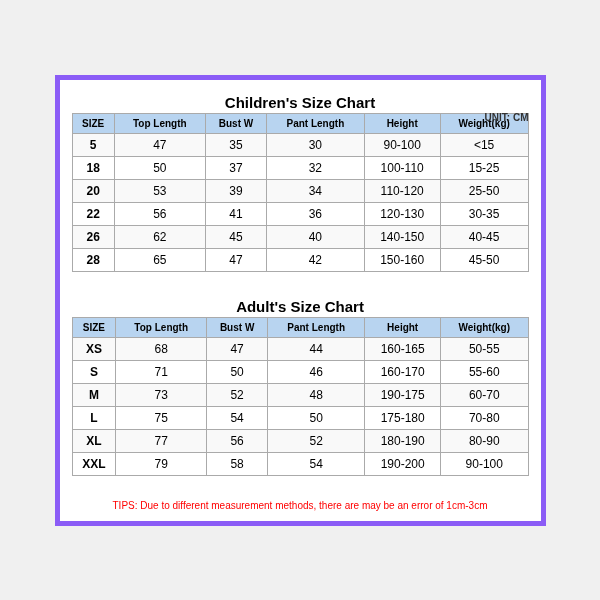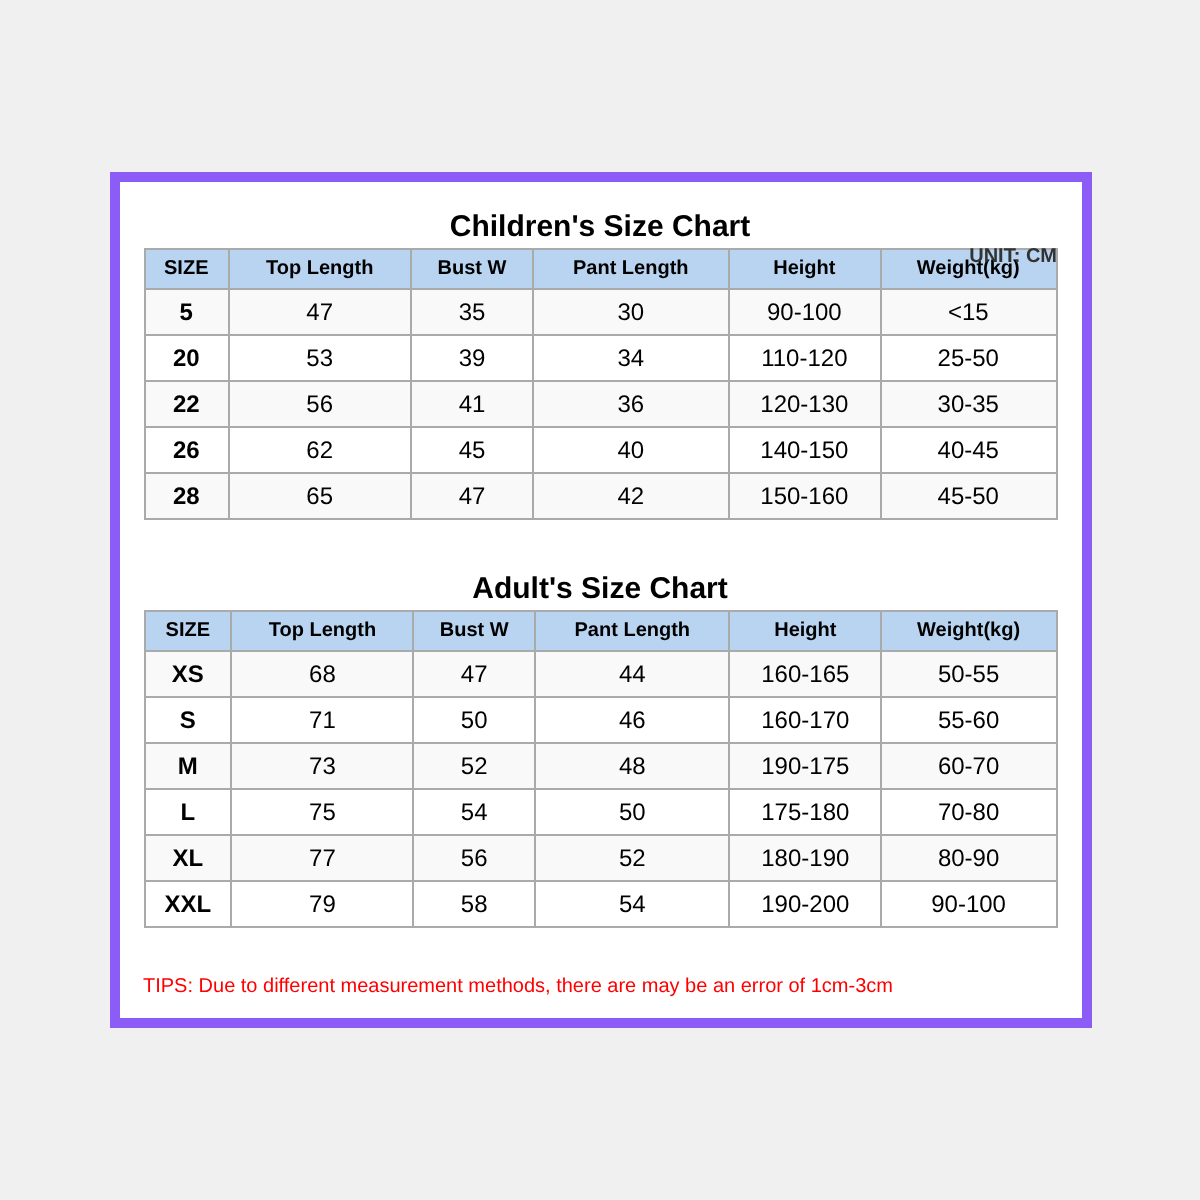--- a/index.html
+++ b/index.html
@@ -48,21 +48,21 @@
       font-weight: bold;
       font-size: 10px;
     }
     .size-col {
       font-weight: bold;
     }
     .tips-row {
       margin-top: 24px;
       font-size: 10px;
       color: red;
-      text-align: left;
+      text-align: center;
     }
     tr:nth-child(odd) td:not(.section-title-row td) {
       background-color: #f9f9f9;
     }
     tr:nth-child(even) td {
       background-color: #ffffff;
     }
   </style>
 </head>
 <body>
@@ -87,20 +87,28 @@
     <tbody id="children-tbody">
     <tr>
           <td class="size-col">5</td>
           <td>47</td>
           <td>35</td>
           <td>30</td>
           <td>90-100</td>
           <td>&lt;15</td>
         </tr>
         <tr>
+          <td class="size-col">18</td>
+          <td>50</td>
+          <td>37</td>
+          <td>32</td>
+          <td>100-110</td>
+          <td>15-25</td>
+        </tr>
+        <tr>
           <td class="size-col">20</td>
           <td>53</td>
           <td>39</td>
           <td>34</td>
           <td>110-120</td>
           <td>25-50</td>
         </tr>
         <tr>
           <td class="size-col">22</td>
           <td>56</td>

